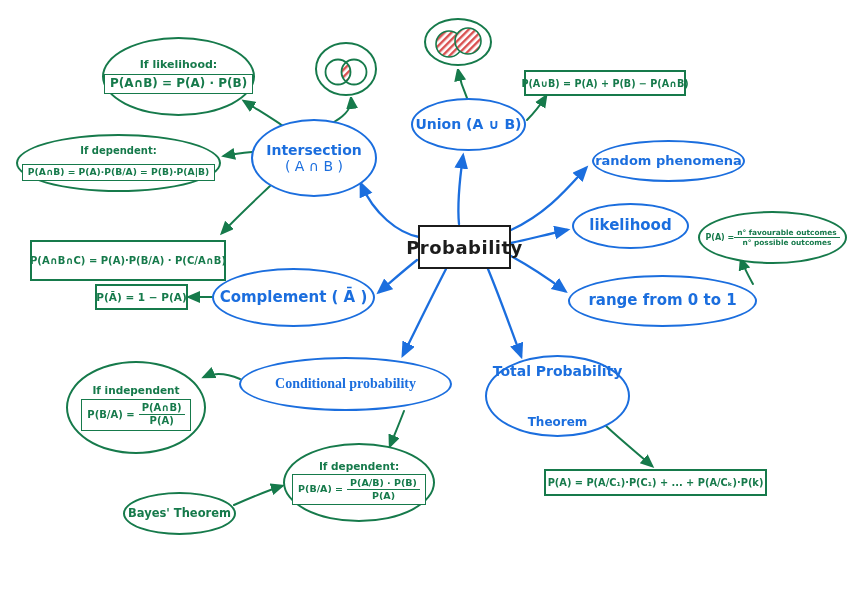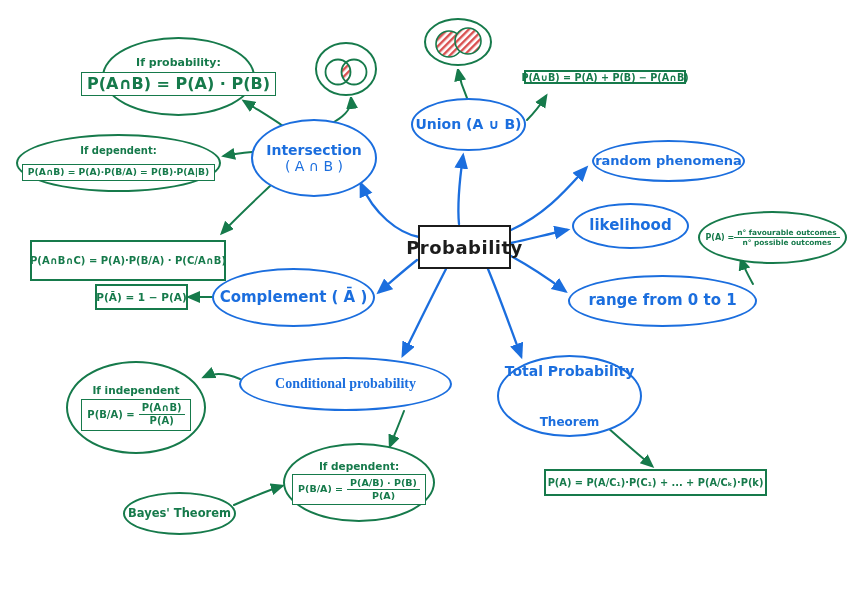--- a/index.html
+++ b/index.html
@@ -116,28 +116,28 @@
   </div>
 
   <div class="node ellipse blue" style="left:212px;top:268px;width:163px;height:59px;">
     <span class="l1 nowrap" style="font-size:15px;">Complement ( Ā )</span>
   </div>
 
   <div class="node ellipse blue" style="left:239px;top:357px;width:213px;height:54px;">
     <span class="l1 nowrap" style="font-size:14px;font-family:Liberation Serif, serif;">Conditional probability</span>
   </div>
 
-  <div class="node ellipse blue" style="left:497px;top:355px;width:145px;height:82px;gap:32px;">
+  <div class="node ellipse blue" style="left:485px;top:355px;width:145px;height:82px;gap:32px;">
     <span class="l1 nowrap" style="font-size:14px;">Total Probability</span>
     <span class="l1 nowrap" style="font-size:12px;margin-top:5px;">Theorem</span>
   </div>
 
   <div class="node ellipse greenb" style="left:102px;top:37px;width:153px;height:79px;">
-    <span class="gtitle nowrap" style="font-size:11px;">If probability:</span>
-    <span class="inner-box" style="font-size:16px;">P(A∩B) = P(A) · P(B)</span>
+    <span class="gtitle nowrap" style="font-size:11px;">If likelihood:</span>
+    <span class="inner-box" style="font-size:12px;">P(A∩B) = P(A) · P(B)</span>
   </div>
 
   <div class="node ellipse greenb" style="left:16px;top:134px;width:205px;height:58px;">
     <span class="gtitle nowrap" style="font-size:10px;">If dependent:</span>
     <span class="inner-box" style="font-size:9.2px;margin-top:8px;">P(A∩B) = P(A)·P(B/A) = P(B)·P(A|B)</span>
   </div>
 
   <div class="node ellipse greenb" style="left:698px;top:211px;width:149px;height:53px;">
     <span class="nowrap" style="font-size:8px;font-weight:bold;display:inline-flex;align-items:center;gap:0;">
       <span>P(A) =</span>
@@ -171,21 +171,21 @@
   </div>
 
   <div class="node ellipse greenb" style="left:123px;top:492px;width:113px;height:43px;">
     <span class="gtitle nowrap" style="font-size:11.5px;">Bayes' Theorem</span>
   </div>
 
   <div class="gbox" style="left:30px;top:240px;width:196px;height:41px;font-size:10px;">
     <span>P(A∩B∩C) = P(A)·P(B/A) · P(C/A∩B)</span>
   </div>
 
-  <div class="gbox" style="left:524px;top:70px;width:162px;height:14px;font-size:9.6px;">
+  <div class="gbox" style="left:524px;top:70px;width:162px;height:26px;font-size:9.6px;">
     <span>P(A∪B) = P(A) + P(B) − P(A∩B)</span>
   </div>
 
   <div class="gbox" style="left:95px;top:284px;width:93px;height:26px;font-size:10.5px;">
     <span>P(Ā) = 1 − P(A)</span>
   </div>
 
   <div class="gbox" style="left:544px;top:469px;width:223px;height:27px;font-size:9.8px;">
     <span>P(A) = P(A/C₁)·P(C₁) + ... + P(A/Cₖ)·P(k)</span>
   </div>

